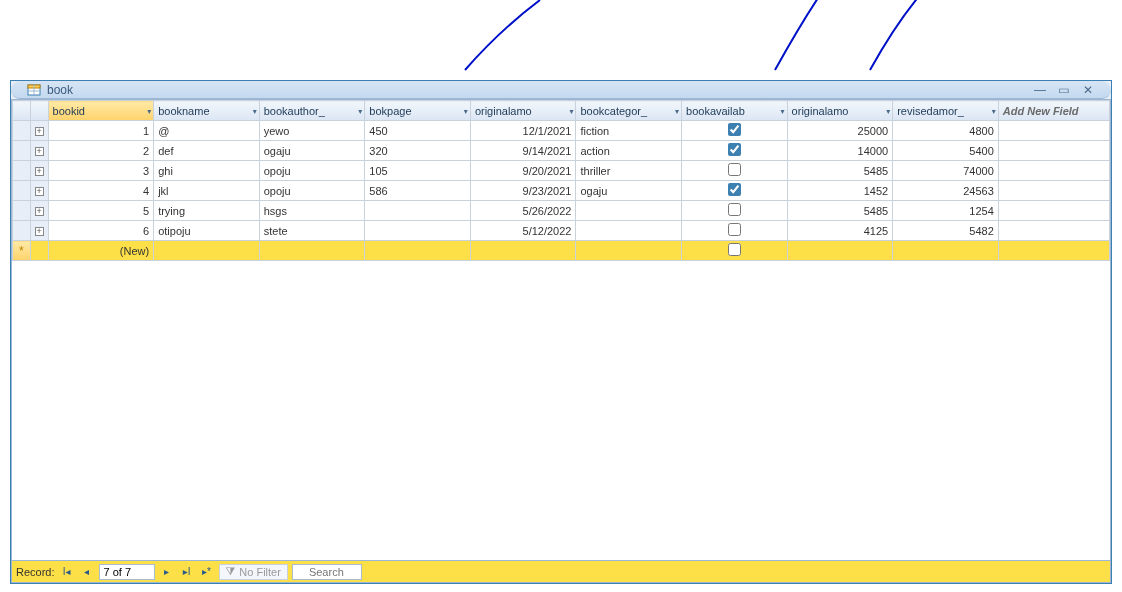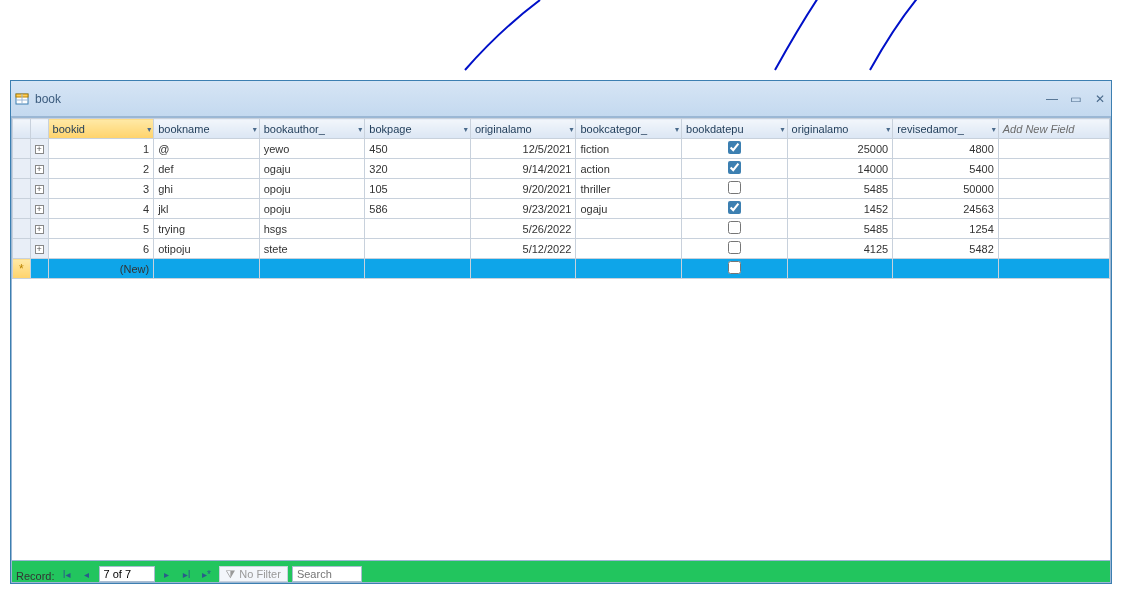--- a/index.html
+++ b/index.html
@@ -29,27 +29,28 @@
     left: 10px;
     top: 80px;
     width: 1102px;
     height: 504px;
     border: 1px solid #3c7fb1;
     background: #e8eef7;
     display: flex;
     flex-direction: column;
   }
   .titlebar {
-    height: 36px;
+    height: 18px;
     background: linear-gradient(#d6e5f5, #c4d9ef);
     border-bottom: 1px solid #9bb7d4;
     display: flex;
     align-items: center;
-    padding: 0 4px;
+    padding: 0 16px;
     gap: 6px;
+    border-radius: 9px;
   }
   .titlebar .table-icon {
     width: 14px; height: 14px;
     display: inline-block;
   }
   .titlebar .title {
     color: #3b5b7d;
     font-size: 12px;
   }
   .winbtns {
@@ -111,23 +112,23 @@
     background: linear-gradient(#ffe9a6, #ffd36b);
     margin-left: 20px;
   }
   thead th .dd {
     position: absolute;
     right: 2px; top: 50%;
     transform: translateY(-50%);
     font-size: 8px;
     color: #4a6a8b;
   }
-  thead th.addnew { font-style: italic; color: #6b6b6b; }
+  thead th.addnew { font-style: italic; color: #6b6b6b; font-weight: bold; }
   thead th.corner { background: linear-gradient(#f2f6fb,#dbe6f4); }
-  tbody tr.newrow td { background: #0ea5e9; }
+  tbody tr.newrow td { background: #fde047; }
   tbody td.selector, tbody td.expander {
     background: #e8eef7;
     text-align: center;
     padding: 0;
     font-size: 9px;
     color: #555;
   }
   tbody td.selector.star {
     color: #b98200;
     background: linear-gradient(#ffe9a6,#ffd36b);
@@ -147,23 +148,23 @@
   input[type="checkbox"] {
     width: 13px; height: 13px; margin: 0;
     accent-color: #3c7fb1;
     pointer-events: none;
   }
 
   
   .navbar {
     height: 22px;
     border-top: 1px solid #9bb7d4;
-    background: #22c55e;
-    display: flex;
-    align-items: flex-end;
+    background: #fde047;
+    display: flex;
+    align-items: center;
     gap: 4px;
     padding: 0 4px;
     font-size: 11px;
   }
   .navbar .lbl { color: #333; }
   .navbtn {
     width: 16px; height: 16px;
     display: inline-flex;
     align-items: center; justify-content: center;
     color: #2a5b8a;
@@ -186,21 +187,21 @@
     border: 1px solid #c8d1dc;
     padding: 0 6px;
     height: 16px;
     background: #f3f6fb;
   }
   .filter .funnel { font-size: 11px; }
   .search {
     width: 70px; height: 16px;
     border: 1px solid #aabdd0;
     background: #fff;
-    padding: 0 4px;
+    padding: 0 16px;
     font-size: 11px;
     color: #999;
   }
 </style>
 </head>
 <body>
 
 <svg class="scribble" width="1122" height="100">
   <path d="M465,70 Q500,30 540,0" stroke="#0010c8" stroke-width="2" fill="none"></path>
   <path d="M775,70 Q800,25 820,-5" stroke="#0010c8" stroke-width="2" fill="none"></path>
@@ -245,36 +246,36 @@
         <thead>
           <tr>
             <th class="corner"></th>
             <th class="corner"></th>
             <th class="active"><span>bookid</span><span class="dd">▾</span></th>
             <th><span>bookname</span><span class="dd">▾</span></th>
             <th><span>bookauthor_</span><span class="dd">▾</span></th>
             <th><span>bokpage</span><span class="dd">▾</span></th>
             <th><span>originalamo</span><span class="dd">▾</span></th>
             <th><span>bookcategor_</span><span class="dd">▾</span></th>
-            <th><span>bookdatepu</span><span class="dd">▾</span></th>
+            <th><span>bookavailab</span><span class="dd">▾</span></th>
             <th><span>originalamo</span><span class="dd">▾</span></th>
             <th><span>revisedamor_</span><span class="dd">▾</span></th>
             <th class="addnew">Add New Field</th>
           </tr>
         </thead>
         <tbody id="tbody">
 
         <tr>
               <td class="selector"></td>
               <td class="expander"><span class="expand-box">+</span></td>
               <td class="num">1</td>
               <td>@</td>
               <td>yewo</td>
               <td>450</td>
-              <td class="num">12/5/2021</td>
+              <td class="num">12/1/2021</td>
               <td>fiction</td>
               <td class="chk"><input type="checkbox" checked="" style=""></td>
               <td class="num">25000</td>
               <td class="num">4800</td>
               <td></td>
             </tr>
             <tr>
               <td class="selector"></td>
               <td class="expander"><span class="expand-box">+</span></td>
               <td class="num">2</td>
@@ -292,21 +293,21 @@
               <td class="selector"></td>
               <td class="expander"><span class="expand-box">+</span></td>
               <td class="num">3</td>
               <td>ghi</td>
               <td>opoju</td>
               <td>105</td>
               <td class="num">9/20/2021</td>
               <td>thriller</td>
               <td class="chk"><input type="checkbox" style=""></td>
               <td class="num">5485</td>
-              <td class="num">50000</td>
+              <td class="num">74000</td>
               <td></td>
             </tr>
             <tr>
               <td class="selector"></td>
               <td class="expander"><span class="expand-box">+</span></td>
               <td class="num">4</td>
               <td>jkl</td>
               <td>opoju</td>
               <td>586</td>
               <td class="num">9/23/2021</td>

